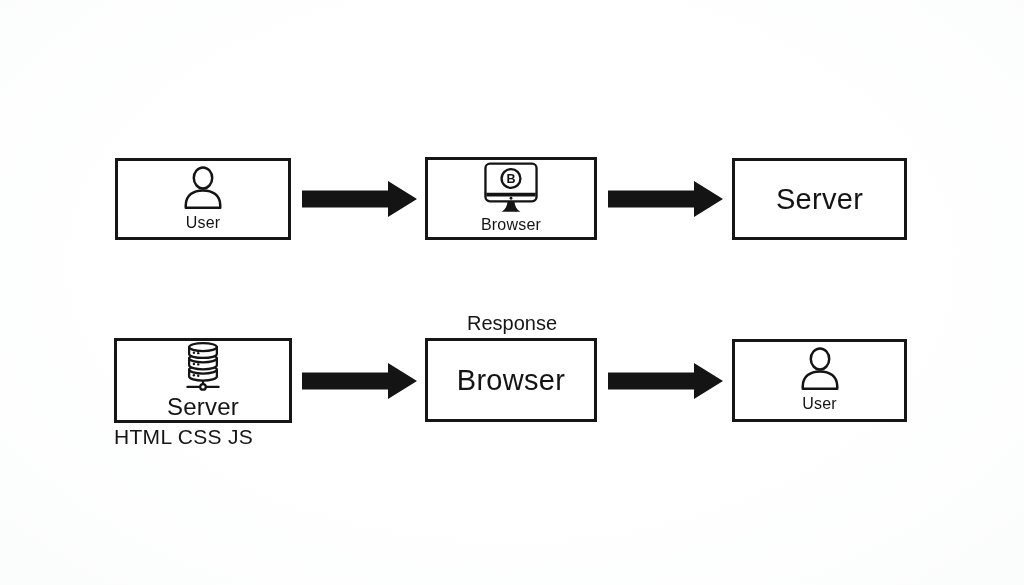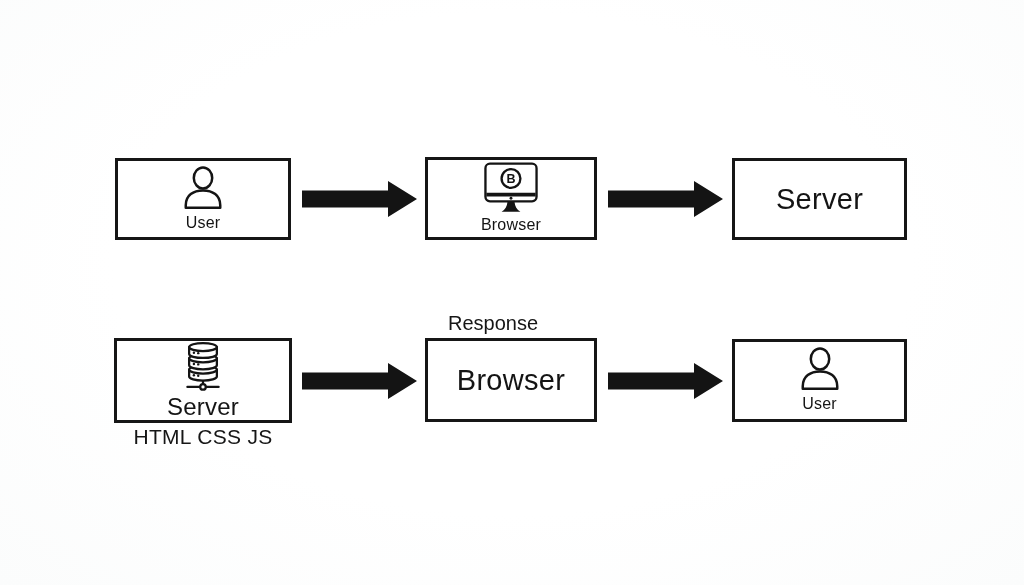--- a/index.html
+++ b/index.html
@@ -35,21 +35,20 @@
   .node-label.lg { font-size: 29px; line-height: 31px; letter-spacing: 0.3px; }
   .flow-label {
     position: absolute;
     text-align: center;
     font-size: 20px;
     line-height: 24px;
     color: #161616;
   }
   .note-label {
     position: absolute;
-    text-align: center;
     font-size: 21px;
     line-height: 24px;
     color: #161616;
     letter-spacing: 0.3px;
   }
   .arrow { position: absolute; }
   svg .stroke {
     fill: none;
     stroke: #141414;
     stroke-width: 2.6;
@@ -96,21 +95,21 @@
   </div>
 
   <svg class="arrow" style="left:608px; top:180px;" width="116" height="38" viewBox="0 0 116 38">
     <polygon class="ink" points="0,10.5 86,10.5 86,1 115,19 86,37 86,27.5 0,27.5"></polygon>
   </svg>
 
   <div class="node" style="left:732px; top:158px; width:175px; height:82px;">
     <div class="node-label lg">Server</div>
   </div>
 
-  <div class="flow-label" style="left:407px; top:311px; width:172px;">Response</div>
+  <div class="flow-label" style="left:426px; top:311px; width:172px;">Response</div>
 
   <div class="node" style="left:114px; top:338px; width:178px; height:85px;">
     <svg width="48" height="56" viewBox="0 0 52 60">
 
       <g>
         <path class="stroke fillw" d="M10 33 L10 41 A16 4.6 0 0 0 42 41 L42 33"></path>
         <ellipse class="stroke fillw" cx="26" cy="33" rx="16" ry="4.6"></ellipse>
         <circle class="ink" cx="15.5" cy="39.5" r="1.4"></circle>
         <circle class="ink" cx="20.5" cy="40" r="1.4"></circle>
       </g>

